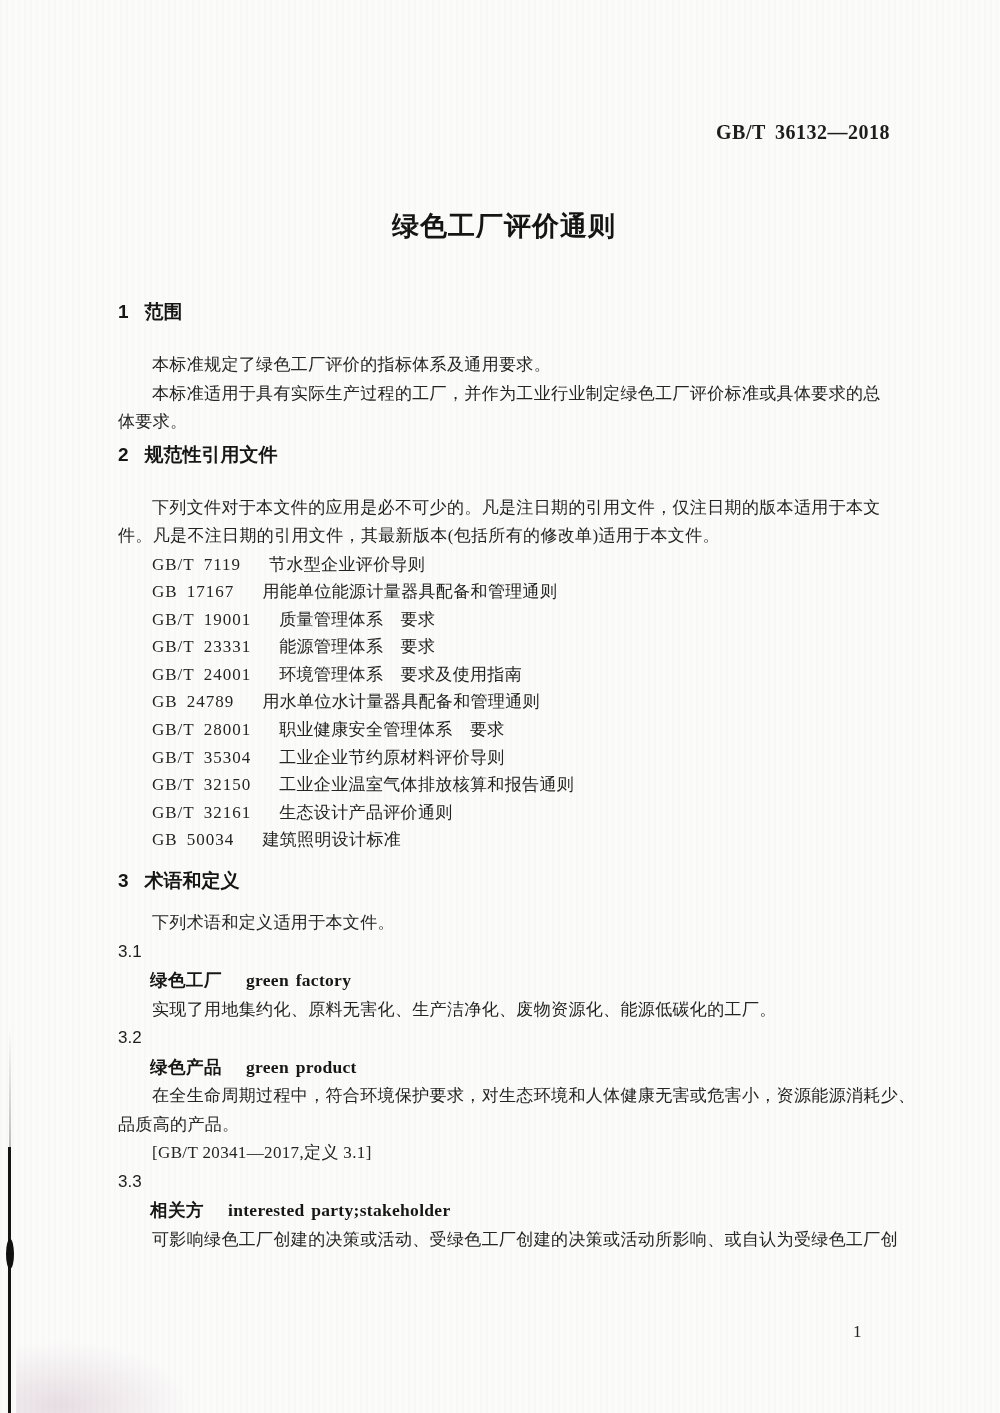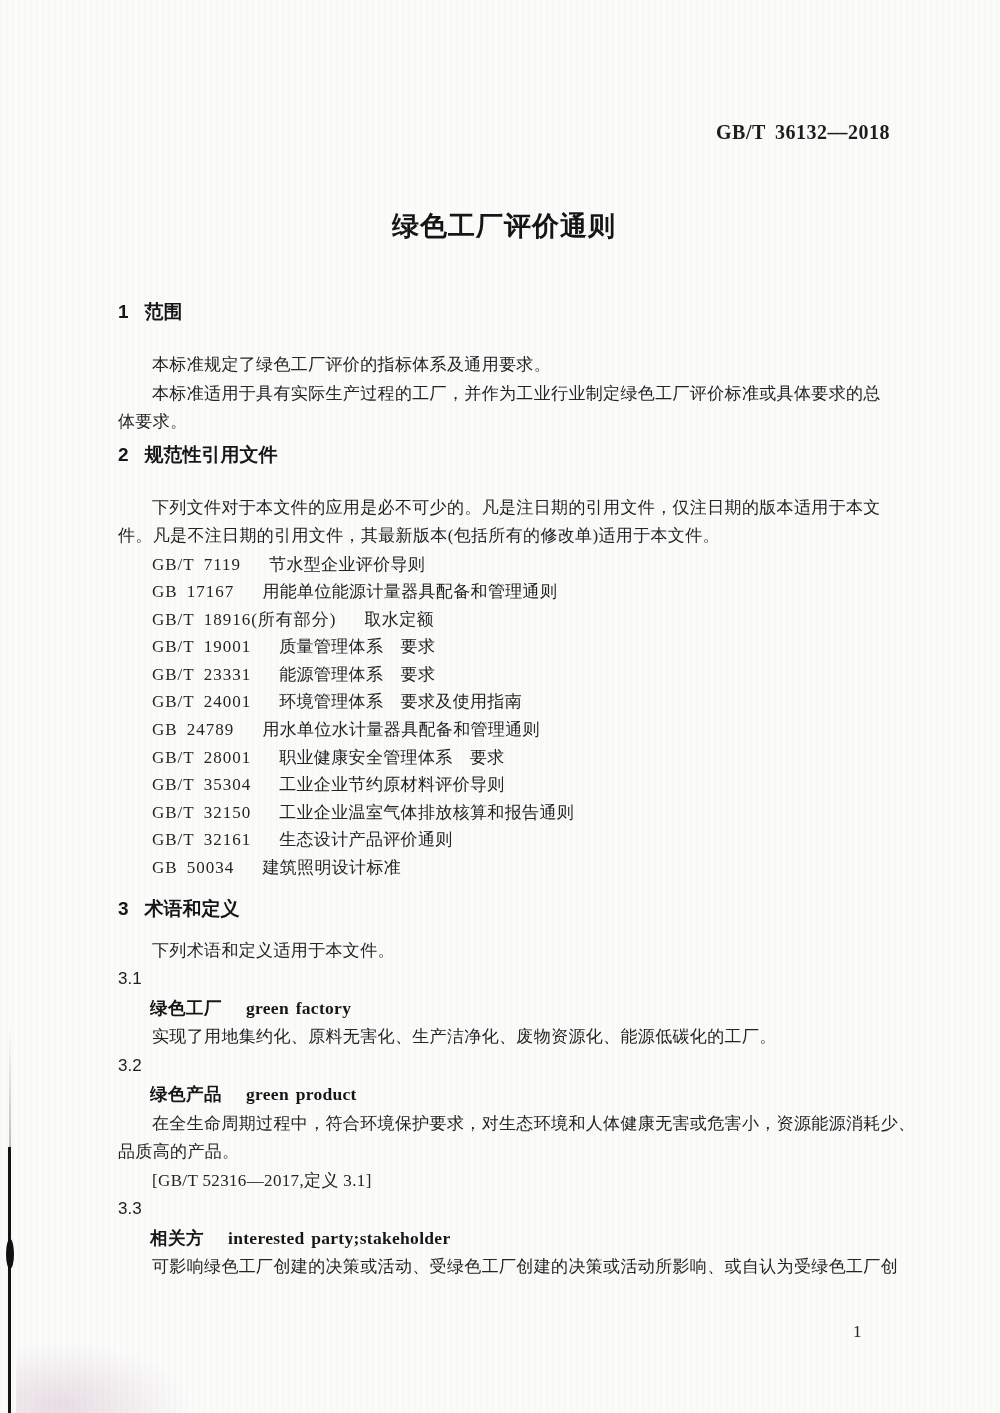--- a/index.html
+++ b/index.html
@@ -205,21 +205,20 @@
   <section class="s2">
     <div class="sec-heading"><span class="sec-num">2</span><span class="sec-text">规范性引用文件</span></div>
     <p class="para para-lead">下列文件对于本文件的应用是必不可少的。凡是注日期的引用文件，仅注日期的版本适用于本文件。凡是不注日期的引用文件，其最新版本(包括所有的修改单)适用于本文件。</p>
     <div class="ref-list">
 
         <div class="ref-line"><span class="ref-code">GB/T 7119</span><span class="ref-title">节水型企业评价导则</span></div>
 
         <div class="ref-line"><span class="ref-code">GB 17167</span><span class="ref-title">用能单位能源计量器具配备和管理通则</span></div>
 
 
-        <div class="ref-line"><span class="ref-code">GB/T 18916(所有部分)</span><span class="ref-title">取水定额</span></div>
 
         <div class="ref-line"><span class="ref-code">GB/T 19001</span><span class="ref-title">质量管理体系　要求</span></div>
 
         <div class="ref-line"><span class="ref-code">GB/T 23331</span><span class="ref-title">能源管理体系　要求</span></div>
 
         <div class="ref-line"><span class="ref-code">GB/T 24001</span><span class="ref-title">环境管理体系　要求及使用指南</span></div>
 
         <div class="ref-line"><span class="ref-code">GB 24789</span><span class="ref-title">用水单位水计量器具配备和管理通则</span></div>
 
         <div class="ref-line"><span class="ref-code">GB/T 28001</span><span class="ref-title">职业健康安全管理体系　要求</span></div>
@@ -242,21 +241,21 @@
         <div class="term-block">
           <div class="term-number">3.1</div>
           <div class="term-name-line"><span class="term-name">绿色工厂</span><span class="term-en">green factory</span></div>
           <div class="term-def">实现了用地集约化、原料无害化、生产洁净化、废物资源化、能源低碳化的工厂。</div>
         </div>
 
         <div class="term-block">
           <div class="term-number">3.2</div>
           <div class="term-name-line"><span class="term-name">绿色产品</span><span class="term-en">green product</span></div>
           <div class="term-def">在全生命周期过程中，符合环境保护要求，对生态环境和人体健康无害或危害小，资源能源消耗少、品质高的产品。</div>
-          <div class="term-source">[GB/T 52316—2017,定义 3.1]</div>
+          <div class="term-source">[GB/T 20341—2017,定义 3.1]</div>
         </div>
 
         <div class="term-block">
           <div class="term-number">3.3</div>
           <div class="term-name-line"><span class="term-name">相关方</span><span class="term-en">interested party;stakeholder</span></div>
           <div class="term-def">可影响绿色工厂创建的决策或活动、受绿色工厂创建的决策或活动所影响、或自认为受绿色工厂创</div>
         </div>
       </div>
   </section>
 

